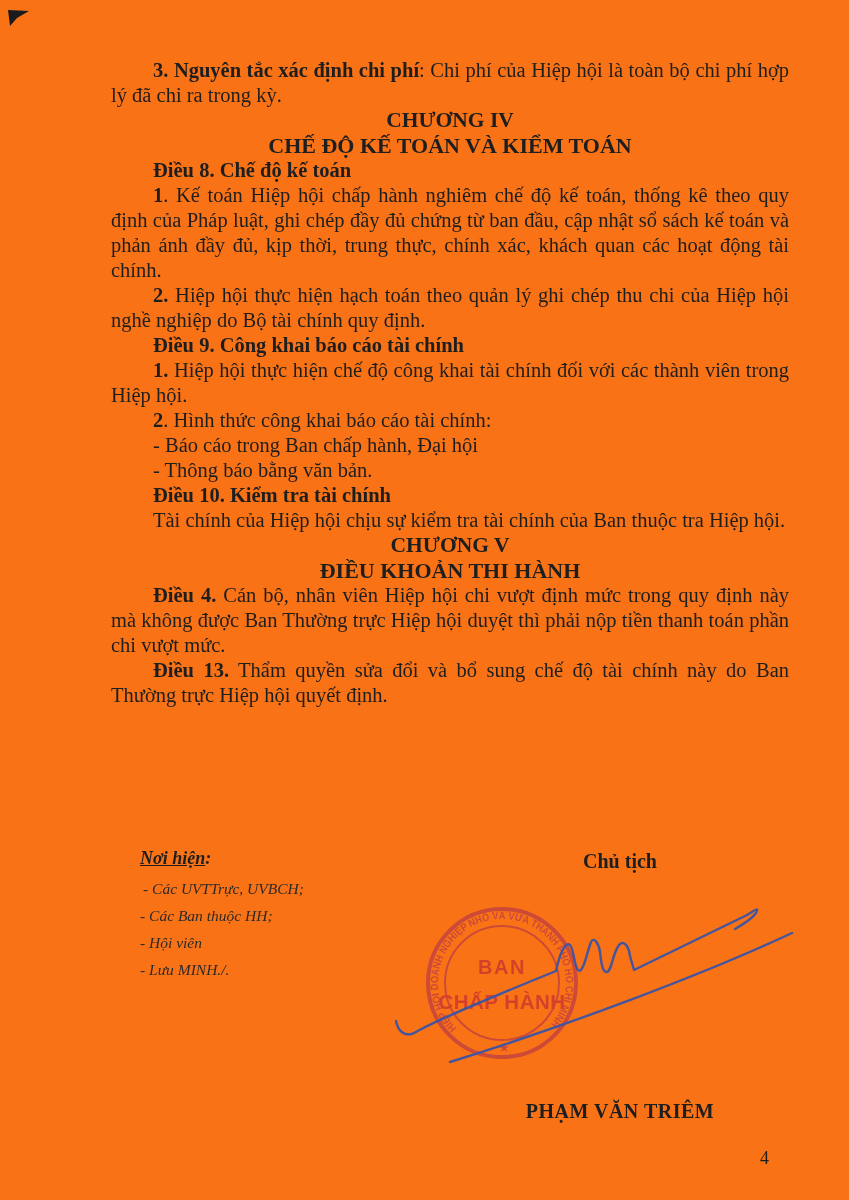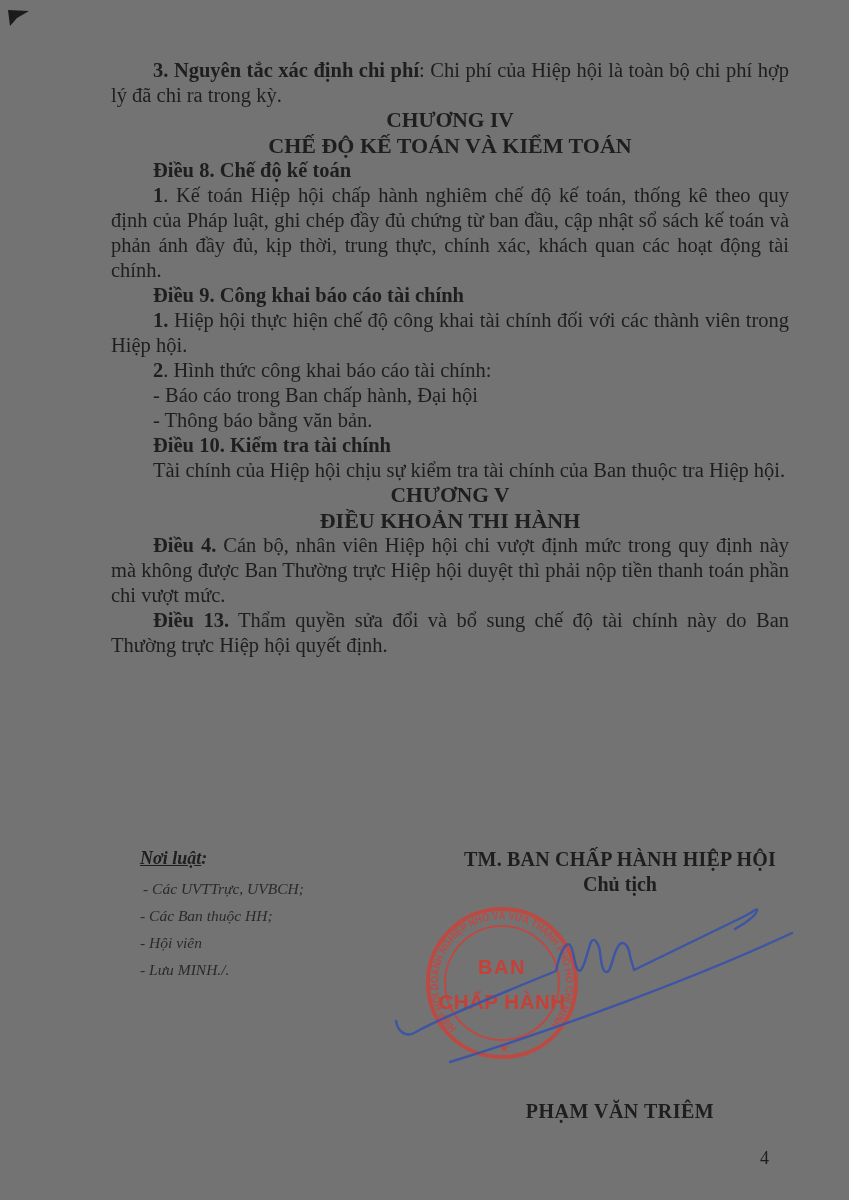--- a/index.html
+++ b/index.html
@@ -1,18 +1,18 @@
 <!DOCTYPE html>
 <html><head>
 <meta charset="utf-8">
 <style>
   html,body{margin:0;padding:0;background:#e8e8e8;}
   .page{
     position:relative;width:849px;height:1200px;margin:0 auto;
-    background:#737373;overflow:hidden;
+    background:#f97316;overflow:hidden;
     font-family:"Liberation Serif","DejaVu Serif",serif;color:#1e1e1e;
   }
   .corner-mark{position:absolute;left:7px;top:9px;width:24px;height:18px;z-index:2;}
   .content{
     position:absolute;left:111px;top:58px;width:678px;
     font-size:20.5px;line-height:25px;text-align:justify;z-index:1;
   }
   .content p{margin:0;}
   .indent{text-indent:42px;}
   .b{font-weight:bold;}
@@ -65,50 +65,50 @@
 
   <div class="content">
 
     <p class="indent"><span class="b">3. Nguyên tắc xác định chi phí</span><span>: Chi phí của Hiệp hội là toàn bộ chi phí hợp lý đã chi ra trong kỳ.</span></p>
 
     <p class="h-center h-ch">CHƯƠNG IV</p>
     <p class="h-center h-ch-sub">CHẾ ĐỘ KẾ TOÁN VÀ KIỂM TOÁN</p>
 
     <p class="h-art indent mt8">Điều 8. Chế độ kế toán</p>
     <p class="indent mt3"><span class="b">1</span><span>. Kế toán Hiệp hội chấp hành nghiêm chế độ kế toán, thống kê theo quy định của Pháp luật, ghi chép đầy đủ chứng từ ban đầu, cập nhật sổ sách kế toán và phản ánh đầy đủ, kịp thời, trung thực, chính xác, khách quan các hoạt động tài chính.</span></p>
+    <p class="indent mt5"><span class="b">2.</span><span> Hiệp hội thực hiện hạch toán theo quản lý ghi chép thu chi của Hiệp hội nghề nghiệp do Bộ tài chính quy định.</span></p>
 
     <p class="h-art indent">Điều 9. Công khai báo cáo tài chính</p>
     <p class="indent mt3"><span class="b">1.</span><span> Hiệp hội thực hiện chế độ công khai tài chính đối với các thành viên trong Hiệp hội.</span></p>
     <p class="indent mt2"><span class="b">2</span><span>. Hình thức công khai báo cáo tài chính:</span></p>
     <p class="indent mt2">- Báo cáo trong Ban chấp hành, Đại hội</p>
     <p class="indent mt2">- Thông báo bằng văn bản.</p>
 
     <p class="h-art indent mt4">Điều 10. Kiểm tra tài chính</p>
     <p class="indent mt2">Tài chính của Hiệp hội chịu sự kiểm tra tài chính của Ban thuộc tra Hiệp hội.</p>
 
     <p class="h-center h-ch mt6">CHƯƠNG V</p>
     <p class="h-center h-ch-sub mt6">ĐIỀU KHOẢN THI HÀNH</p>
 
     <p class="indent mt5"><span class="b">Điều 4.</span><span> Cán bộ, nhân viên Hiệp hội chi vượt định mức trong quy định này mà không được Ban Thường trực Hiệp hội duyệt thì phải nộp tiền thanh toán phần chi vượt mức.</span></p>
     <p class="indent mt5"><span class="b">Điều 13.</span><span> Thẩm quyền sửa đổi và bổ sung chế độ tài chính này do Ban Thường trực Hiệp hội quyết định.</span></p>
 
   </div>
 
   <div class="recipients">
-    <div class="recipients-heading"><span class="uline">Nơi luật</span><span>:</span></div>
+    <div class="recipients-heading"><span class="uline">Nơi hiện</span><span>:</span></div>
     <div class="recipients-list">
       <p class="ritem">- Các UVTTrực, UVBCH;</p>
       <p class="ritem">- Các Ban thuộc HH;</p>
       <p class="ritem">- Hội viên</p>
       <p class="ritem">- Lưu MINH./.</p>
     </div>
   </div>
 
   <div class="signing">
-    <div class="org-line">TM. BAN CHẤP HÀNH HIỆP HỘI</div>
     <div class="title-line">Chủ tịch</div>
   </div>
 
   <svg class="stamp-wrap" viewBox="0 0 156 156">
     <circle cx="78" cy="78" r="74" fill="none" stroke-width="4" stroke="#c8453c"></circle>
     <circle cx="78" cy="78" r="57" fill="none" stroke-width="2" stroke="#c8453c"></circle>
     <defs>
       <path id="stampArc" d="M 32.75 123.25 A 64 64 0 1 1 123.25 123.25" fill="none"></path>
     </defs>
     <text class="stamp-sans" font-size="10.6" fill="#c8453c">

